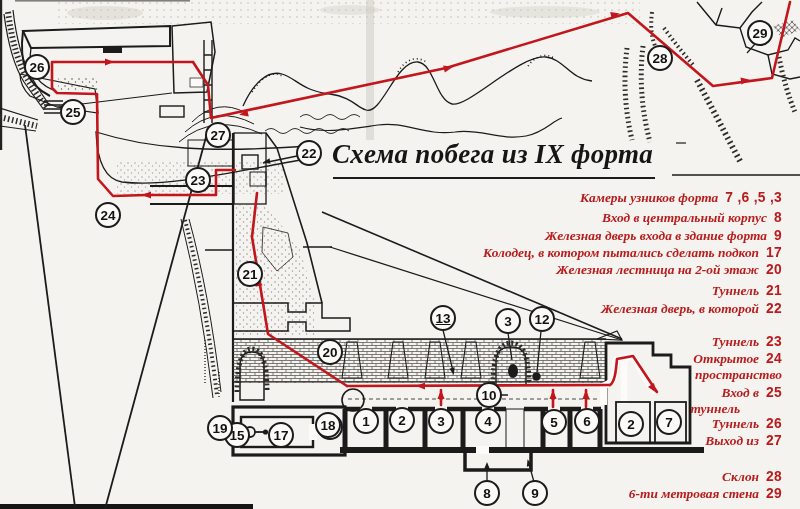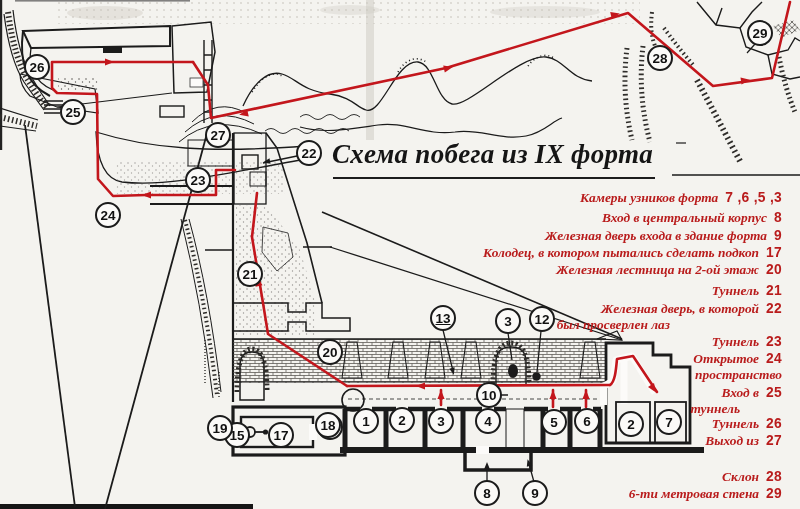--- a/index.html
+++ b/index.html
@@ -224,21 +224,21 @@
 <div class="title">Схема побега из IX форта</div>
 <div class="title-underline"></div>
 
 <div id="legend">
       <div class="lrow" style="top: 190px;"><span>Камеры узников форта</span><span class="lnum">7 ,6 ,5 ,3</span></div>
       <div class="lrow" style="top: 210px;"><span>Вход в центральный корпус</span><span class="lnum">8</span></div>
       <div class="lrow" style="top: 228px;"><span>Железная дверь входа в здание форта</span><span class="lnum">9</span></div>
       <div class="lrow" style="top: 245px;"><span>Колодец, в котором пытались сделать подкоп</span><span class="lnum">17</span></div>
       <div class="lrow" style="top: 262px;"><span>Железная лестница на 2-ой этаж</span><span class="lnum">20</span></div>
       <div class="lrow" style="top: 283px;"><span>Туннель</span><span class="lnum">21</span></div>
-      <div class="lrow" style="top: 301px;"><span>Железная дверь, в которой</span><span class="lnum">22</span><span class="l2" style="padding-right: 112px;">был просверлен лаз</span></div>
+      <div class="lrow" style="top: 301px;"><span>Железная дверь, в которой</span><span class="lnum">22</span></div>
       <div class="lrow" style="top: 334px;"><span>Туннель</span><span class="lnum">23</span></div>
       <div class="lrow" style="top: 351px;"><span>Открытое</span><span class="lnum">24</span><span class="l2" style="padding-right: 0px;">пространство</span></div>
       <div class="lrow" style="top: 385px;"><span>Вход в</span><span class="lnum">25</span><span class="l2" style="padding-right: 42px;">туннель</span></div>
       <div class="lrow" style="top: 416px;"><span>Туннель</span><span class="lnum">26</span></div>
       <div class="lrow" style="top: 433px;"><span>Выход из</span><span class="lnum">27</span></div>
       <div class="lrow" style="top: 469px;"><span>Склон</span><span class="lnum">28</span></div>
       <div class="lrow" style="top: 486px;"><span>6-ти метровая стена</span><span class="lnum">29</span></div>
     </div>
 <div id="markers">
       <div class="marker" style="left: 353px; top: 408px;">1</div>

